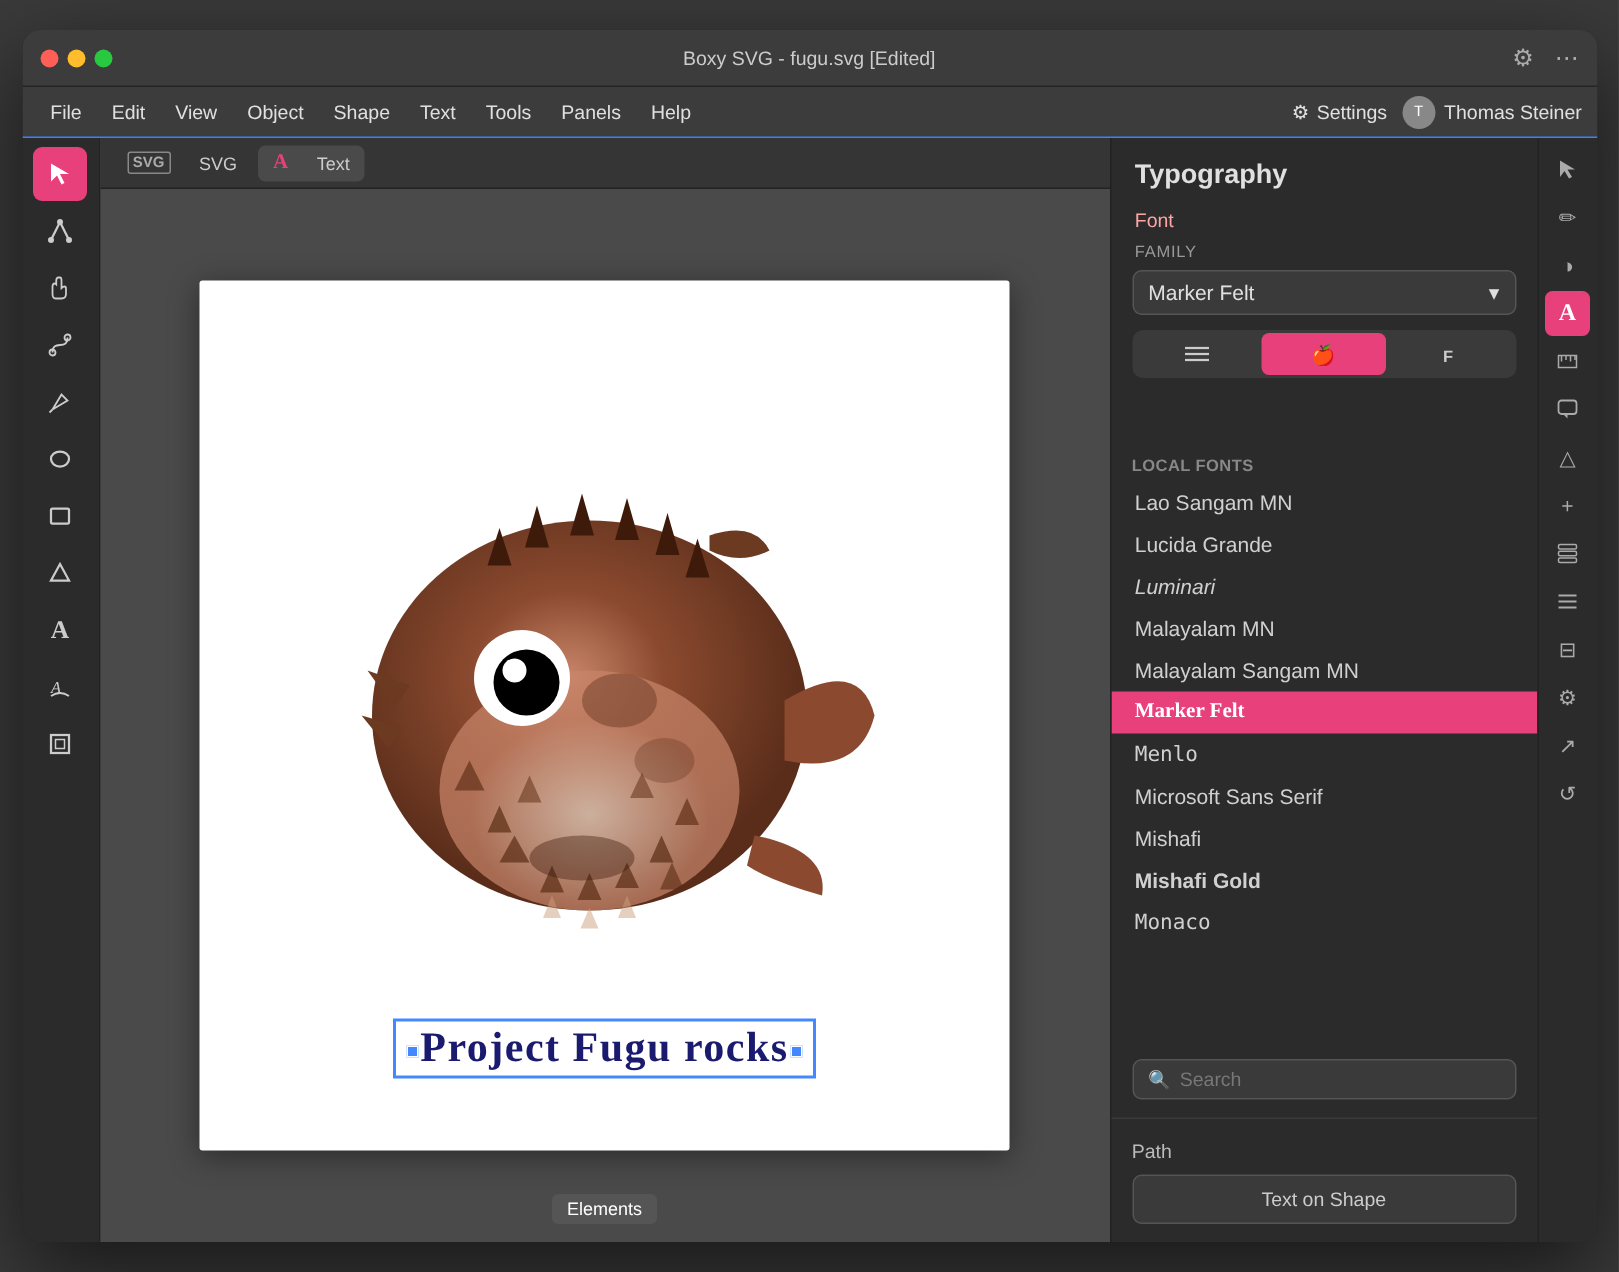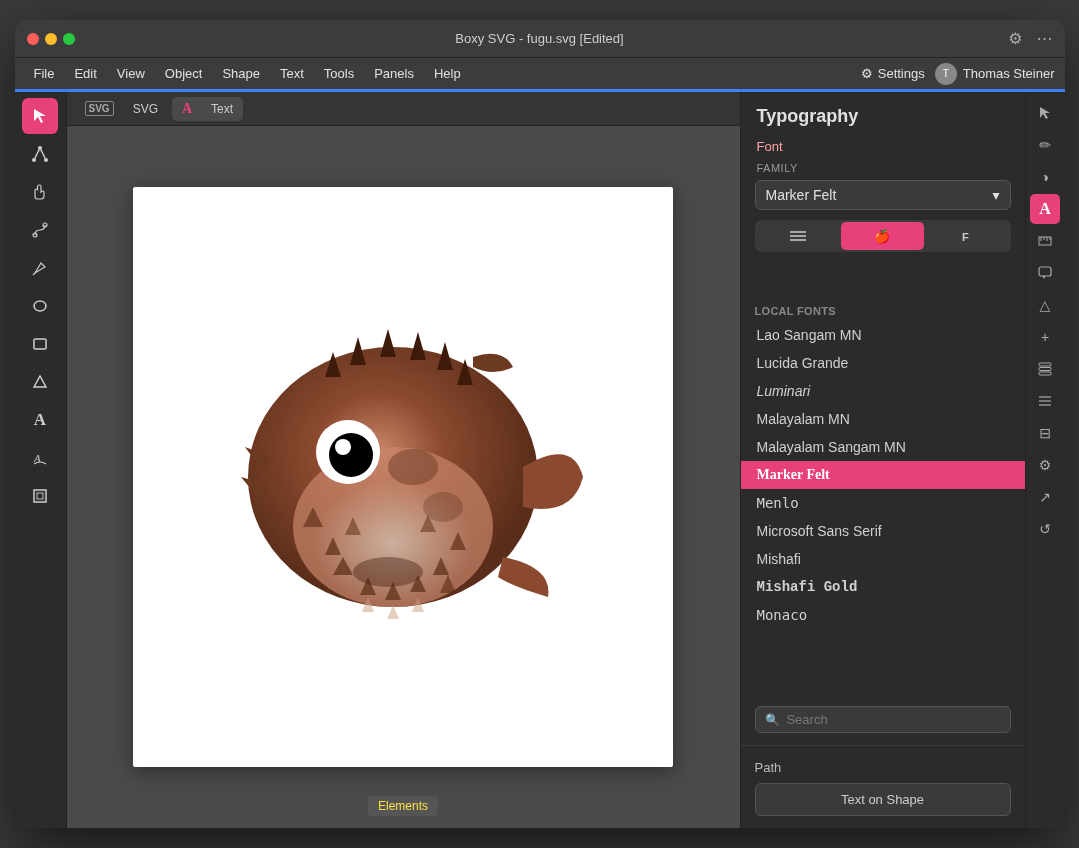--- a/index.html
+++ b/index.html
@@ -63,21 +63,21 @@
     }
     
     .menubar {
       background: #3c3c3c;
       height: 34px;
       display: flex;
       align-items: center;
       padding: 0 10px;
       gap: 2px;
       flex-shrink: 0;
-      border-bottom: 3px solid #3b82f6;
+      border-bottom: 1px solid #3b82f6;
     }
     .menubar-item {
       color: #e0e0e0;
       font-size: 13px;
       padding: 4px 9px;
       border-radius: 4px;
       cursor: pointer;
     }
     .menubar-right {
       margin-left: auto;
@@ -221,21 +221,21 @@
       border: 1px solid white;
       margin: 0 1px;
       vertical-align: middle;
     }
     .elements-tooltip {
       position: absolute;
       bottom: 12px;
       left: 50%;
       transform: translateX(-50%);
       background: #555;
-      color: #fde047;
+      color: #ffffff;
       font-size: 12px;
       padding: 3px 10px;
       border-radius: 4px;
     }
     
     .right-panel {
       width: 285px;
       background: #2b2b2b;
       display: flex;
       flex-direction: column;
@@ -311,21 +311,21 @@
     .font-list::-webkit-scrollbar { width: 4px; }
     .font-list::-webkit-scrollbar-track { background: #2b2b2b; }
     .font-list::-webkit-scrollbar-thumb { background: #555; border-radius: 2px; }
     .font-item {
       padding: 6px 16px;
       color: #d0d0d0;
       font-size: 14px;
       cursor: pointer;
     }
     .font-item.selected { background: #e8407a; color: white; }
-    .font-item.bold-style { font-weight: 600; font-family: Liberation Mono, monospace; }
+    .font-item.bold-style { font-weight: 600; }
     .font-search {
       margin: 6px 14px;
       background: #3a3a3a;
       border: 1px solid #555;
       border-radius: 6px;
       padding: 5px 10px;
       display: flex;
       align-items: center;
       gap: 6px;
     }
@@ -566,20 +566,23 @@
               <path d="M330 200 Q380 170 390 210 Q380 250 330 240 Z" fill="#8b4a2f"></path>
 
               <path d="M280 90 Q310 80 320 100 Q300 110 280 100 Z" fill="#6b3a20"></path>
 
               <path d="M310 290 Q360 300 355 330 Q320 320 305 310 Z" fill="#8b4a2f"></path>
 
               <ellipse cx="220" cy="200" rx="25" ry="18" fill="#5a2d1a" opacity="0.4"></ellipse>
               <ellipse cx="250" cy="240" rx="20" ry="15" fill="#5a2d1a" opacity="0.3"></ellipse>
             </svg>
 
+            <div class="text-label">
+              <span class="text-handle"></span>Project Fugu rocks<span class="text-handle"></span>
+            </div>
           </div>
         </div>
         <div class="elements-tooltip">Elements</div>
       </div>
     </div>
 
     <div class="right-panel">
       <div class="panel-header">Typography</div>
       <div class="panel-section-label">Font</div>
       <div class="font-family-label">Family</div>

